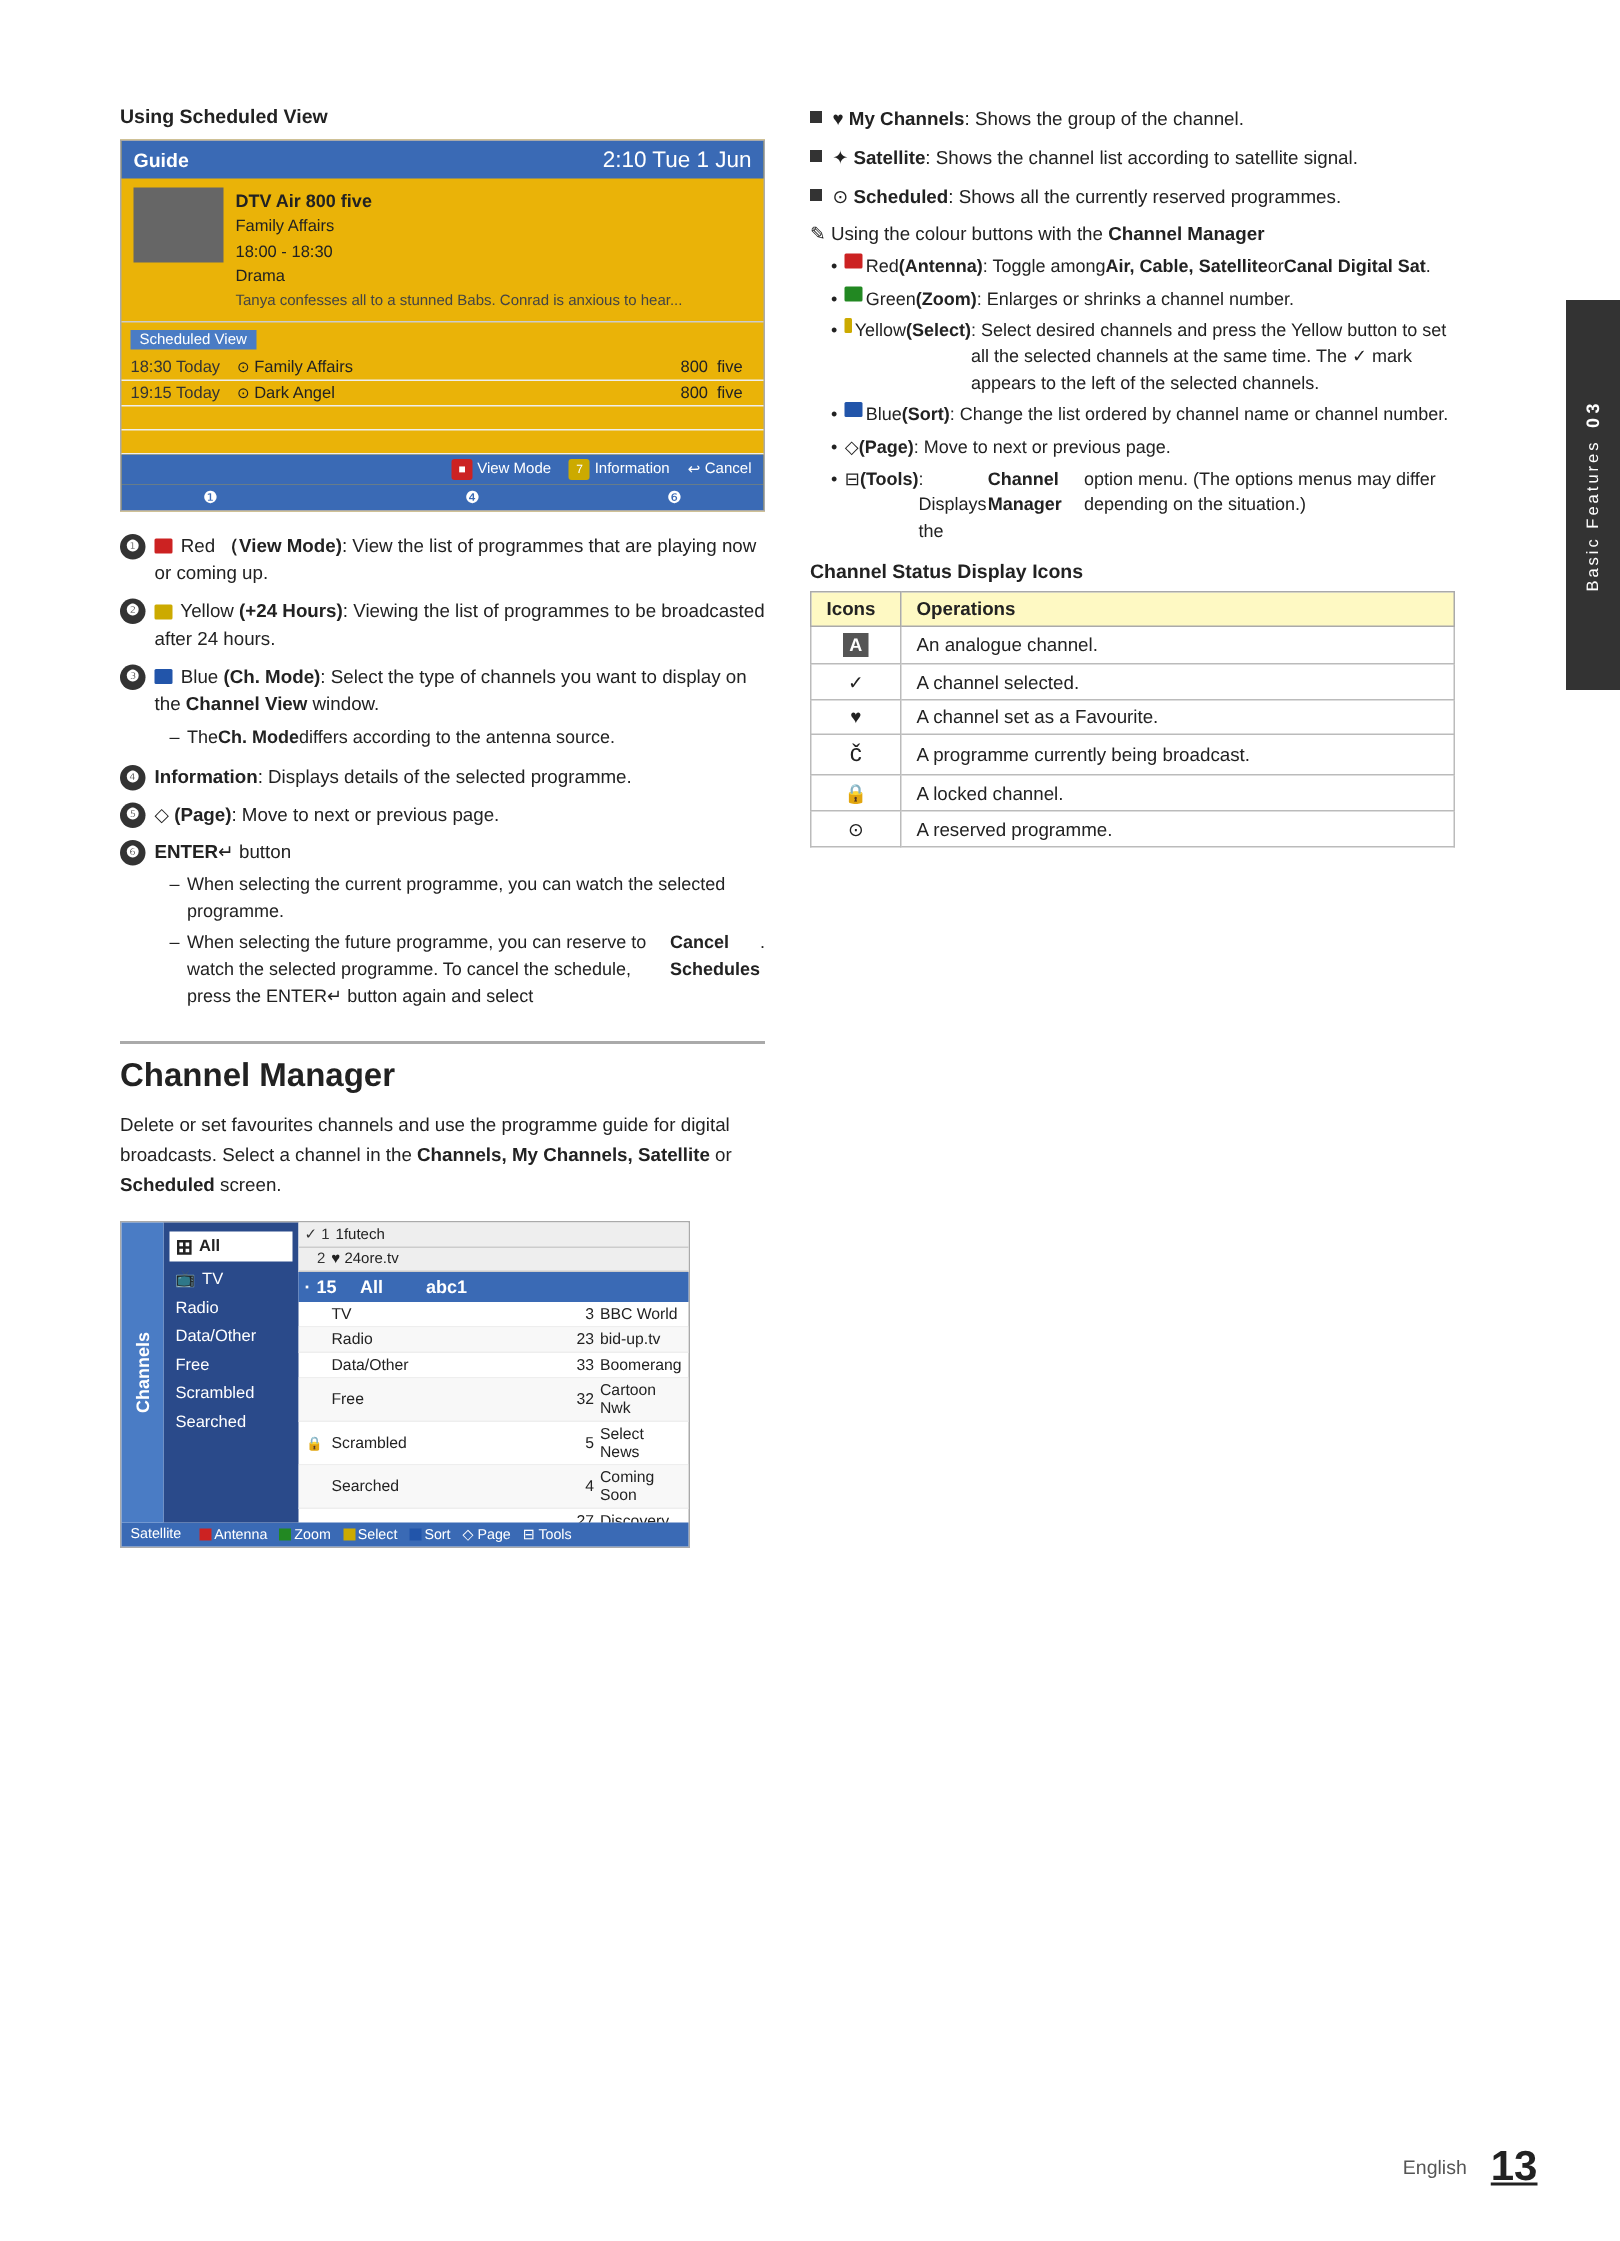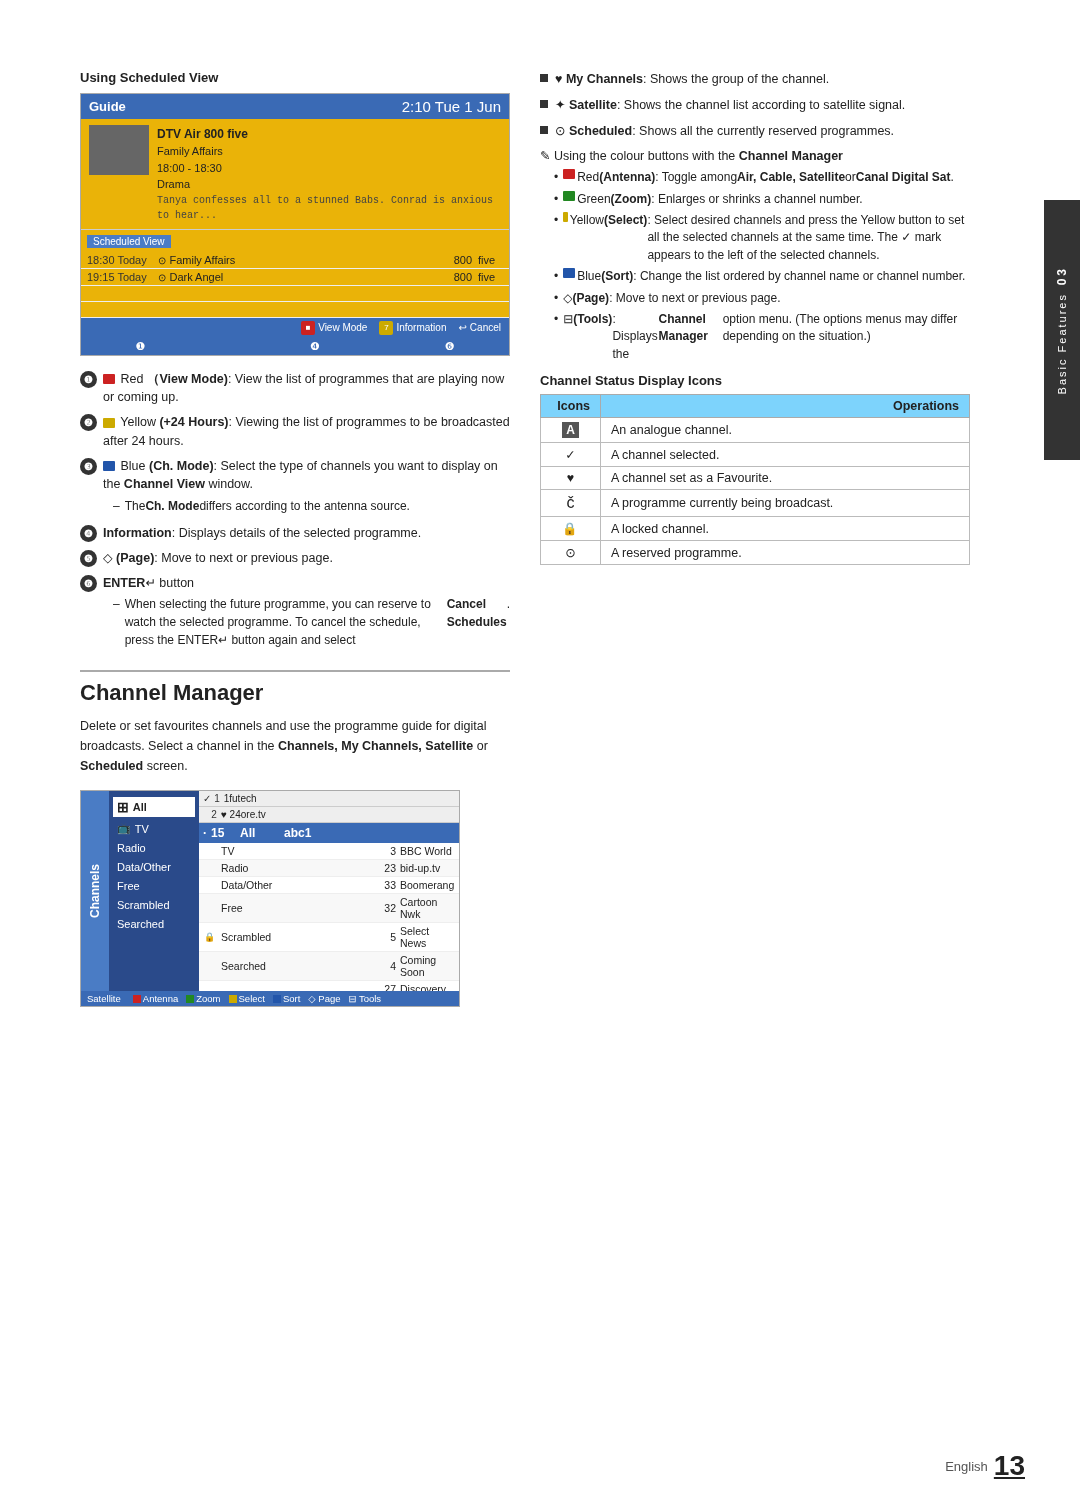--- a/index.html
+++ b/index.html
@@ -245,24 +245,24 @@
       font-size: 13px;
       margin-bottom: 6px;
       margin-top: 10px;
     }
     .csd-table {
       border-collapse: collapse;
       width: 100%;
       font-size: 12.5px;
     }
     .csd-table th {
-      background: #7dd3fc;
+      background: #fef9c3;
       border: 1px solid #aaa;
       padding: 4px 10px;
-      text-align: right;
+      text-align: left;
       font-weight: bold;
     }
     .csd-table td {
       border: 1px solid #bbb;
       padding: 4px 10px;
     }
     .icon-cell {
       width: 60px;
       text-align: center;
     }
@@ -381,27 +381,27 @@
       color: #fff;
       font-size: 9.5px;
       padding: 2px 6px;
       display: flex;
       gap: 8px;
     }
 
     
     .page-footer {
       position: absolute;
-      bottom: 12px;
+      bottom: 34px;
       right: 55px;
       font-size: 13px;
       color: #555;
       display: flex;
       align-items: center;
-      gap: 6px;
+      gap: 16px;
       margin-left: 44px;
     }
     .page-num {
       font-size: 28px;
       font-weight: bold;
       color: #222;
       text-decoration: underline;
     }
 
     b { font-weight: bold; }
@@ -423,21 +423,21 @@
             <span>Guide</span>
             <span style="font-size:15px;font-weight:normal;">2:10 Tue 1 Jun</span>
           </div>
           <div class="guide-info">
             <div class="guide-thumb"></div>
             <div class="guide-details">
               <div class="title">DTV Air 800 five</div>
               <div>Family Affairs</div>
               <div>18:00 - 18:30</div>
               <div class="subtitle">Drama</div>
-              <div style="font-size:10px;color:#444;font-family:Liberation Mono, monospace;">Tanya confesses all to a stunned Babs. Conrad is anxious to hear...</div>
+              <div style="font-size:10px;color:#444;">Tanya confesses all to a stunned Babs. Conrad is anxious to hear...</div>
             </div>
           </div>
           <div style="padding:2px 6px;">
             <span class="guide-sched-label">Scheduled View</span>
           </div>
           <div class="guide-rows">
             <div class="guide-row">
               <span class="time">18:30 Today</span>
               <span class="prog"><span style="font-size:10px;">⊙</span> Family Affairs</span>
               <span class="ch">800</span>
@@ -508,20 +508,21 @@
             <span class="num-circle">❺</span>
             <span class="content">
               ◇ <b>(Page)</b>: Move to next or previous page.
             </span>
           </li>
           <li>
             <span class="num-circle">❻</span>
             <span class="content">
               <b>ENTER</b>↵ button
               <ul class="sub-list">
+                <li>When selecting the current programme, you can watch the selected programme.</li>
                 <li>When selecting the future programme, you can reserve to watch the selected programme. To cancel the schedule, press the ENTER↵ button again and select <b>Cancel Schedules</b>.</li>
               </ul>
             </span>
           </li>
         </ol>
 
         <hr class="section-divider">
         <div class="channel-manager-title">Channel Manager</div>
         <div class="channel-manager-desc">
           Delete or set favourites channels and use the programme guide for digital broadcasts. Select a channel in the

